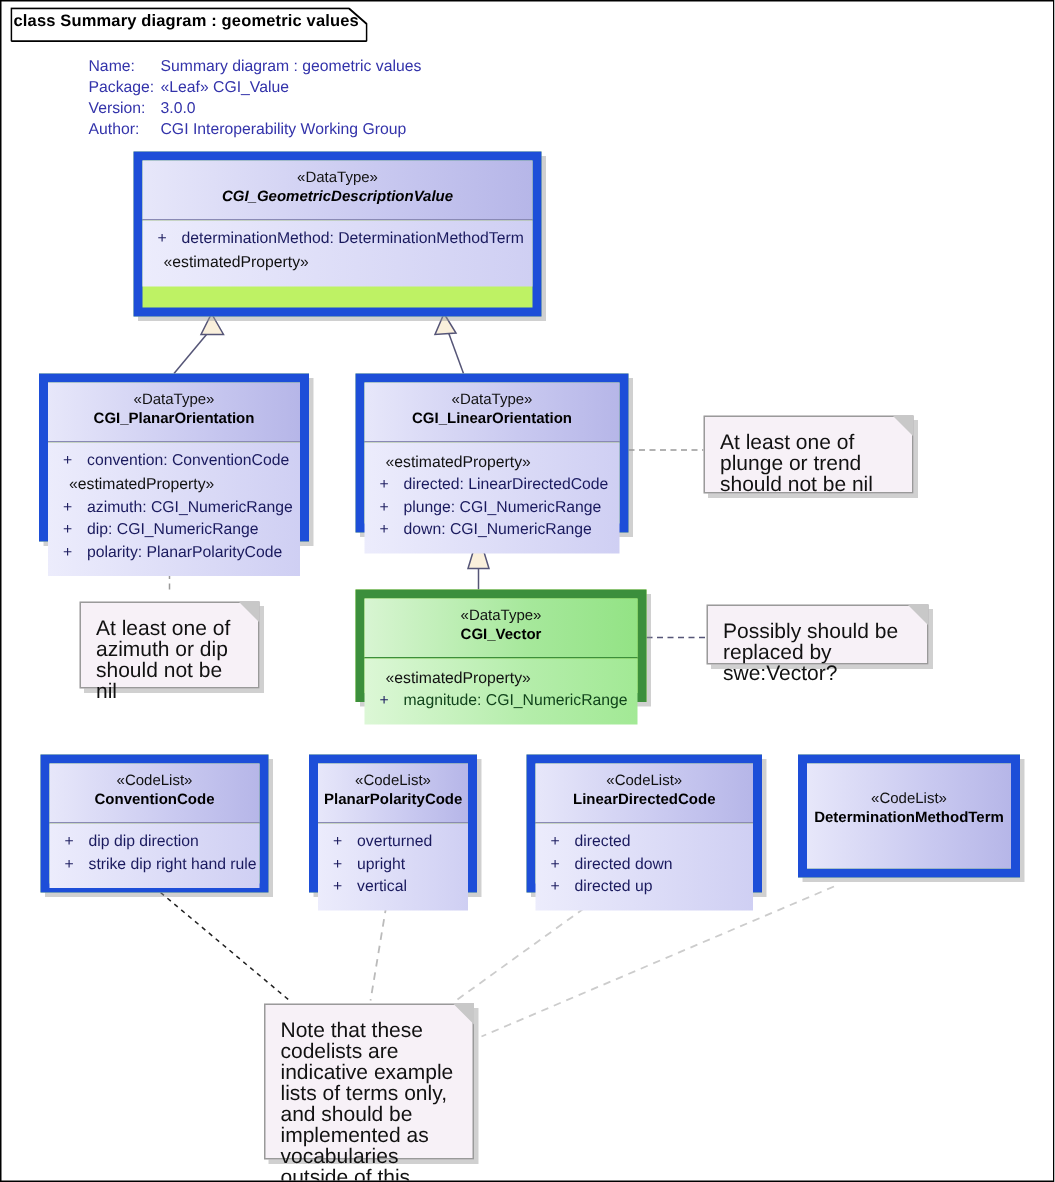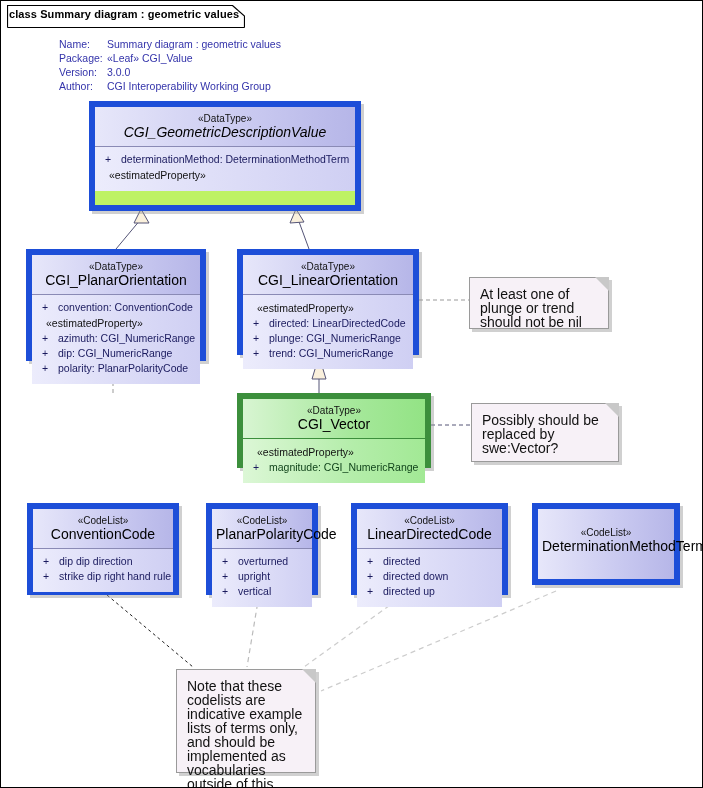--- a/index.html
+++ b/index.html
@@ -71,22 +71,22 @@
     text-align: center;
     padding: 6px 4px 7px 4px;
     box-sizing: border-box;
   }
   .uml-class .cls-stereotype {
     font-size: 10px;
     color: #111111;
     line-height: 12px;
   }
   .uml-class .cls-name {
-    font-size: 14px;
-    font-weight: normal;
+    font-size: 10px;
+    font-weight: bold;
     color: #000000;
     line-height: 14px;
   }
   .uml-class .cls-name.italic { font-style: italic; }
   .uml-class .cls-body {
     background: linear-gradient(to right, #ececfc 0%, #dcdcf7 55%, #cfcff3 100%);
     padding: 5px 4px 8px 4px;
     box-sizing: border-box;
   }
   .uml-class .attr-row {
@@ -249,21 +249,21 @@
     </div>
     <div class="cls-body">
       <div class="attr-stereo">«estimatedProperty»</div>
       <div class="attr-row">
         <span class="attr-vis">+</span><span>directed: LinearDirectedCode</span>
       </div>
       <div class="attr-row">
         <span class="attr-vis">+</span><span>plunge: CGI_NumericRange</span>
       </div>
       <div class="attr-row">
-        <span class="attr-vis">+</span><span>trend: CGI_NumericRange</span>
+        <span class="attr-vis">+</span><span>down: CGI_NumericRange</span>
       </div>
     </div>
   </div>
 
   <div class="uml-class green" style="left:236px; top:392px; width:194px; height:75px;">
     <div class="cls-header">
       <div class="cls-stereotype">«DataType»</div>
       <div class="cls-name">CGI_Vector</div>
     </div>
     <div class="cls-body">
@@ -330,22 +330,26 @@
       <div class="cls-stereotype">«CodeList»</div>
       <div class="cls-name">DeterminationMethodTerm</div>
     </div>
   </div>
 
   <div class="uml-note" style="left:468px; top:276px; width:140px; height:52px;">
     <div class="note-fold"></div>
     <div class="note-text">At least one of plunge or trend should not be nil</div>
   </div>
 
-
-  <div class="uml-note" style="left:470px; top:402px; width:148px; height:59px;">
+  <div class="uml-note" style="left:52px; top:400px; width:120px; height:58px;">
+    <div class="note-fold"></div>
+    <div class="note-text">At least one of azimuth or dip should not be nil</div>
+  </div>
+
+  <div class="uml-note" style="left:470px; top:402px; width:148px; height:40px;">
     <div class="note-fold"></div>
     <div class="note-text">Possibly should be replaced by swe:Vector?</div>
   </div>
 
   <div class="uml-note" style="left:175px; top:668px; width:140px; height:104px;">
     <div class="note-fold"></div>
     <div class="note-text">Note that these codelists are indicative example lists of terms only, and should be implemented as vocabularies outside of this model</div>
   </div>
 
 </div>

